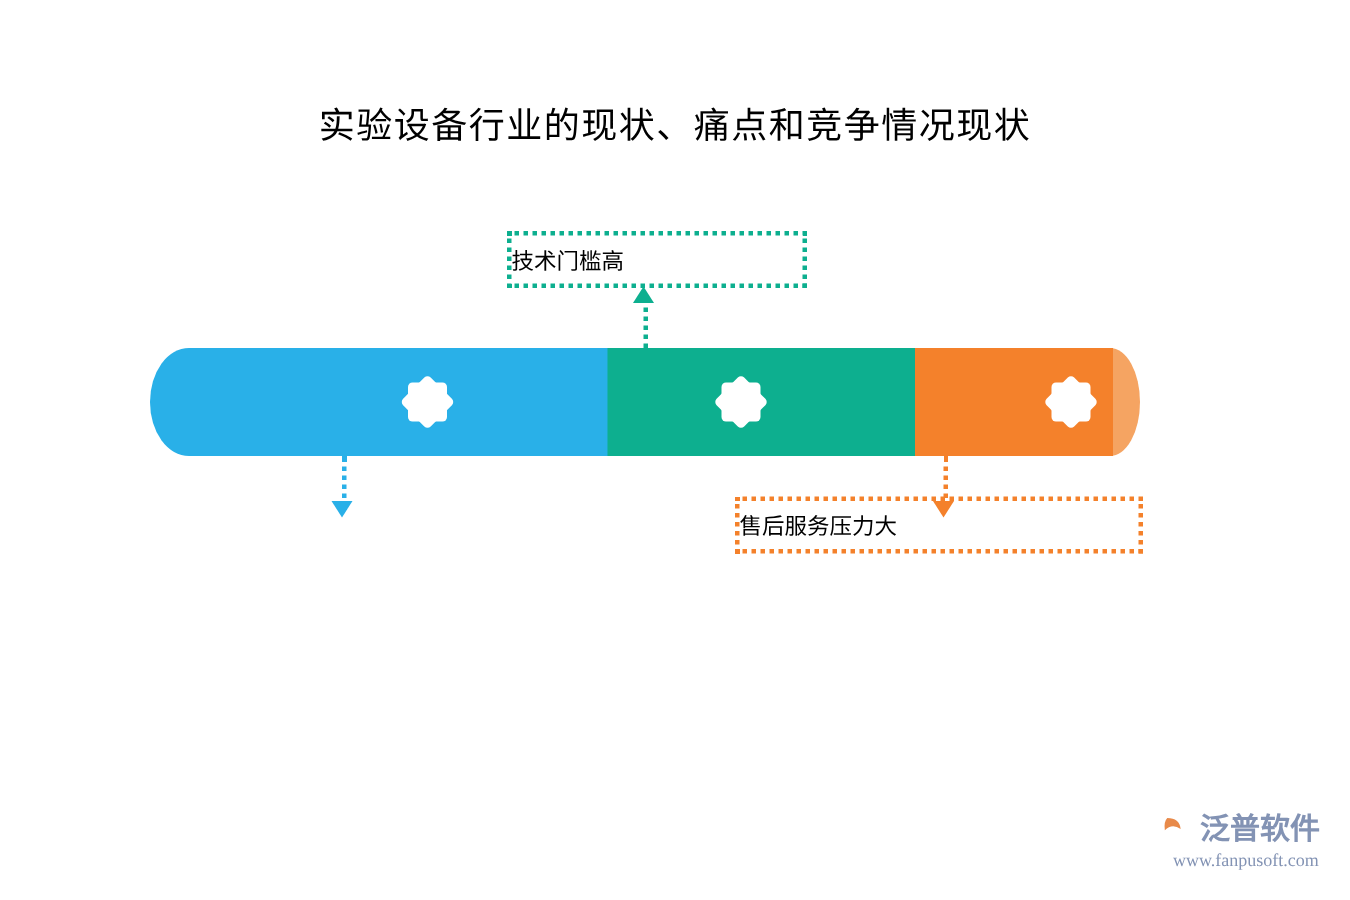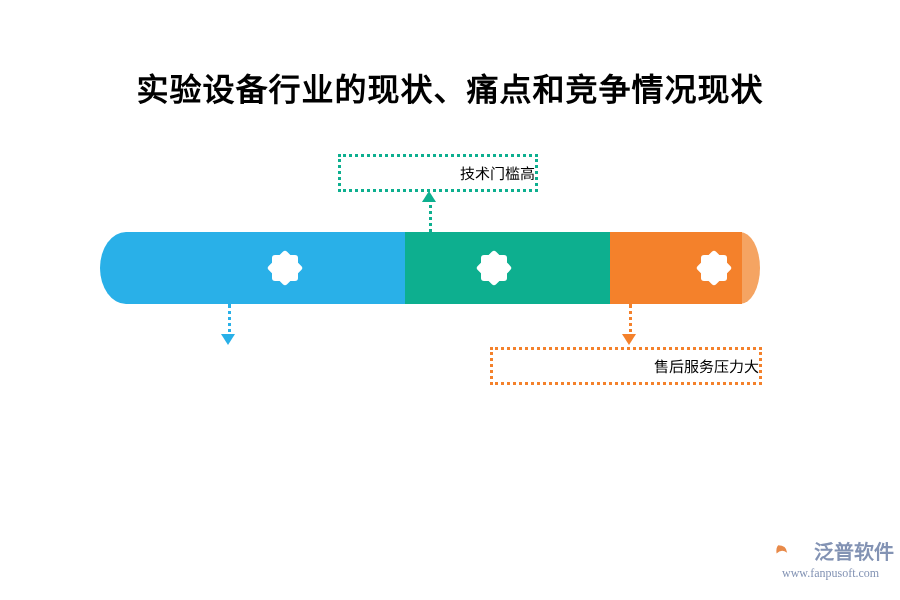--- a/index.html
+++ b/index.html
@@ -20,22 +20,22 @@
   }
 
   
   .title {
     position: absolute;
     left: 0;
     top: 64px;
     width: 900px;
     text-align: center;
     font-family: "Liberation Serif", "DejaVu Serif", serif;
-    font-size: 32px;
-    font-weight: bold;
+    font-size: 24px;
+    font-weight: normal;
     color: #000000;
     letter-spacing: 1px;
     white-space: nowrap;
   }
 
   
   .cylinder {
     position: absolute;
     left: 100px;
     top: 232px;
@@ -97,22 +97,22 @@
   .star-1 { left: 172px; }
   .star-2 { left: 381px; }
   .star-3 { left: 601px; }
 
   
   .callout {
     position: absolute;
     box-sizing: border-box;
     display: flex;
     align-items: center;
-    justify-content: flex-end;
-    font-family: Liberation Mono, monospace;
+    justify-content: flex-start;
+    font-family: Liberation Serif, serif;
     font-size: 15px;
     color: #000000;
     background: transparent;
     white-space: nowrap;
   }
   .callout-top {
     left: 338px;
     top: 154px;
     width: 200px;
     height: 38px;
@@ -120,21 +120,21 @@
   }
   .callout-left {
     left: 100px;
     top: 345px;
     width: 262px;
     height: 38px;
     border: 3px dotted #29b0e8;
   }
   .callout-right {
     left: 490px;
-    top: 347px;
+    top: 331px;
     width: 272px;
     height: 38px;
     border: 3px dotted #f4812b;
   }
 
   
   .connector {
     position: absolute;
     width: 0;
     border-left-width: 3px;
@@ -193,21 +193,21 @@
     top: 536px;
     width: 126px;
     height: 48px;
     display: flex;
     flex-direction: column;
     align-items: flex-start;
   }
   .wm-row {
     display: flex;
     align-items: center;
-    gap: 22px;
+    gap: 8px;
     justify-content: flex-end;
   }
   .wm-mark {
     width: 26px;
     height: 26px;
     flex: none;
   }
   .wm-name {
     font-family: "Liberation Serif", "DejaVu Serif", serif;
     font-size: 20px;

